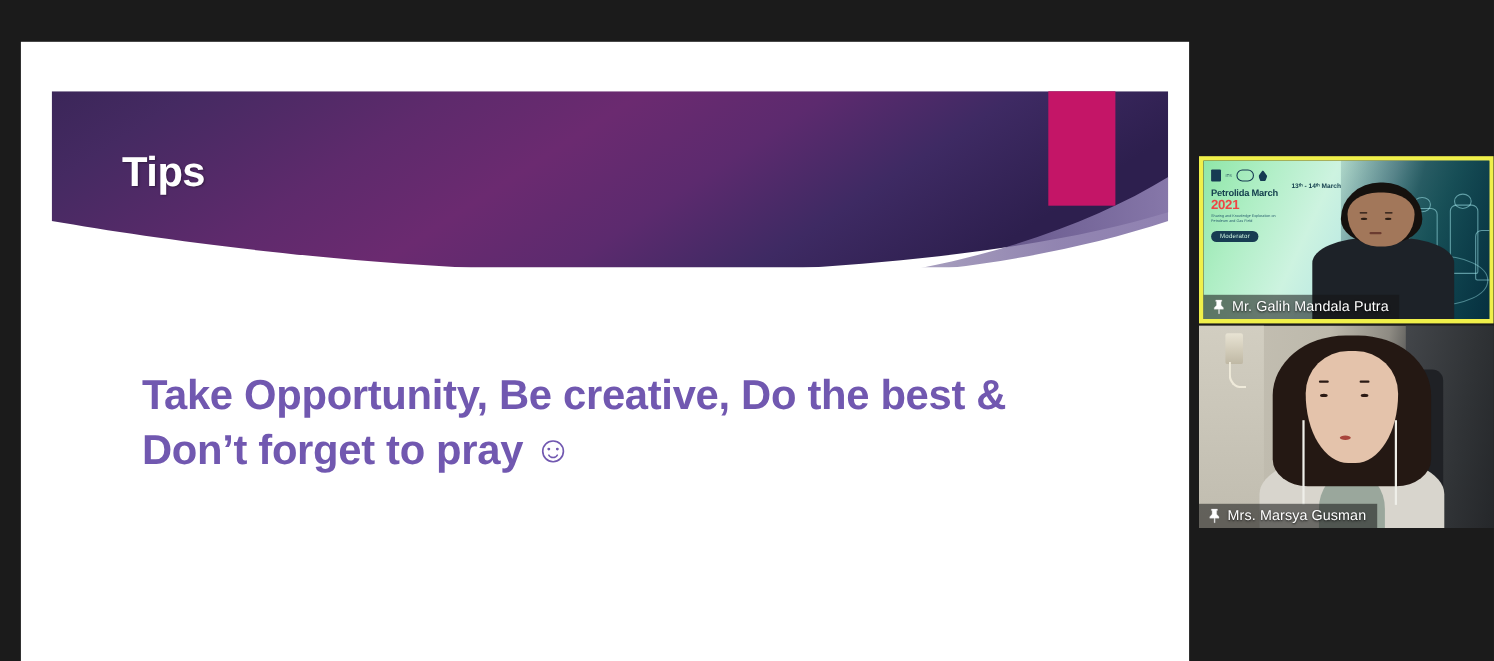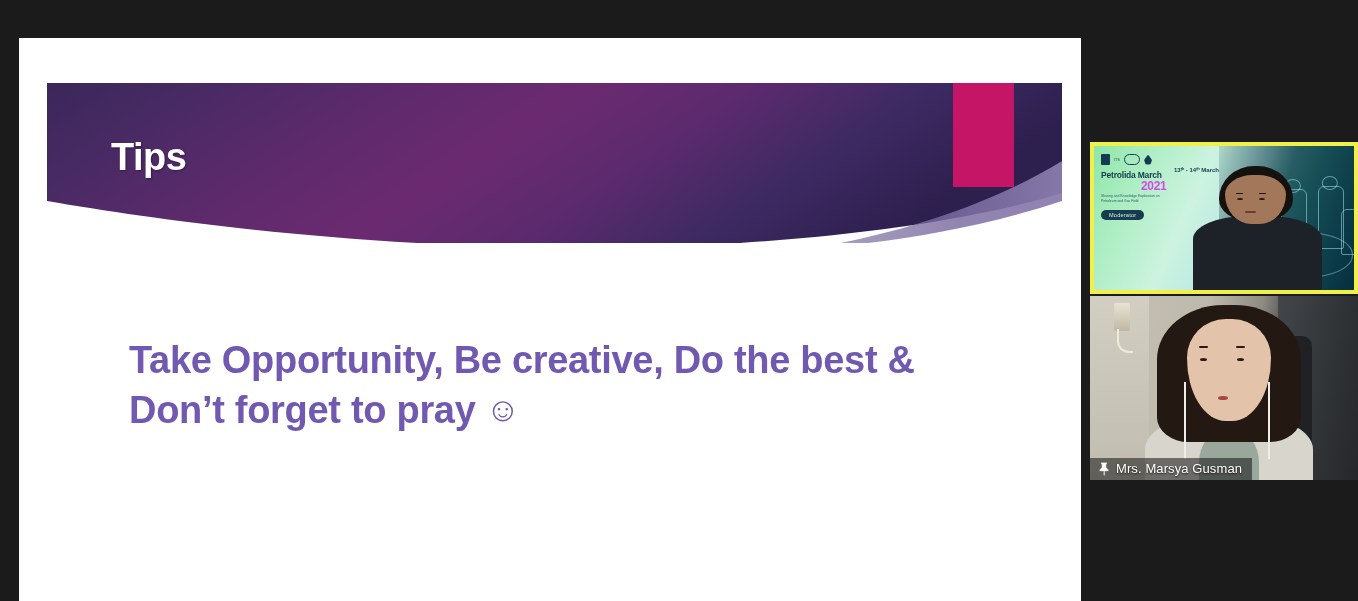--- a/index.html
+++ b/index.html
@@ -142,24 +142,23 @@
     margin-top: 6px;
     font-size: 8.5px;
     font-weight: bold;
     color: #16414f;
     letter-spacing: -0.2px;
     line-height: 1;
   }
   .vbg-year {
     font-size: 12px;
     font-weight: bold;
-    color: #d946ef;
+    color: #ef4444;
     line-height: 1.05;
     letter-spacing: -0.3px;
-    margin-left: 40px;
   }
   .vbg-date {
     position: absolute;
     left: 80px; top: 21px;
     font-size: 6px;
     color: #16414f;
     line-height: 1.25;
     font-weight: bold;
   }
   .vbg-sub {
@@ -400,20 +399,26 @@
           <div class="p0-brow" style="left:18%; top:36%;"></div>
           <div class="p0-brow" style="left:55%; top:36%;"></div>
           <div class="p0-eye" style="left:19%; top:46%;"></div>
           <div class="p0-eye" style="left:56%; top:46%;"></div>
           <div class="p0-mouth" style="left:33%; top:74%;"></div>
         </div>
       </div>
 
     </div>
 
+    <div class="name-label">
+      <svg class="pin-icon" viewBox="0 0 16 20">
+        <path d="M6 1 h6 v2 h-1 v5 l3 3 v2 H8.9 v6 h-1.2 v-6 H2 v-2 l3-3 V3 H4 V1 Z" fill="#ffffff" stroke="#cfcfcf" stroke-width="0.5"></path>
+      </svg>
+      <span>Mr. Galih Mandala Putra</span>
+    </div>
   </div>
 
   <div class="tile" id="tile-1">
     <div class="tile-inner">
 
       <div class="room"></div>
       <div class="room-wallpanel"></div>
       <div class="room-hook"></div>
       <div class="room-hook-curve"></div>
       <div class="room-door"></div>

